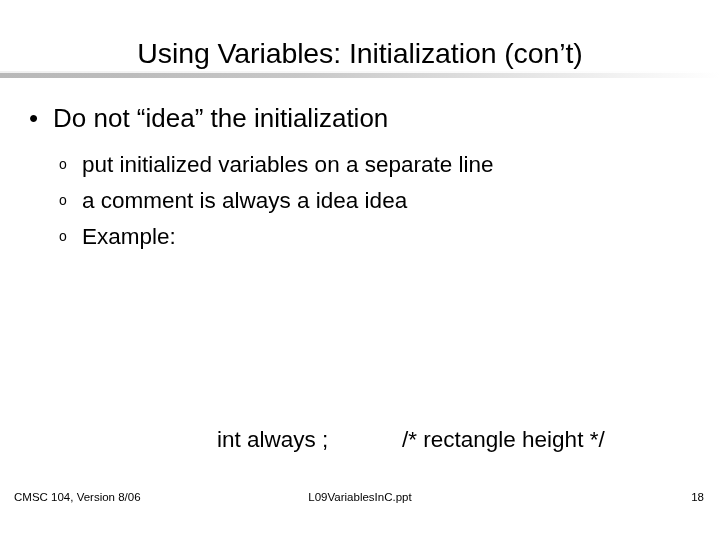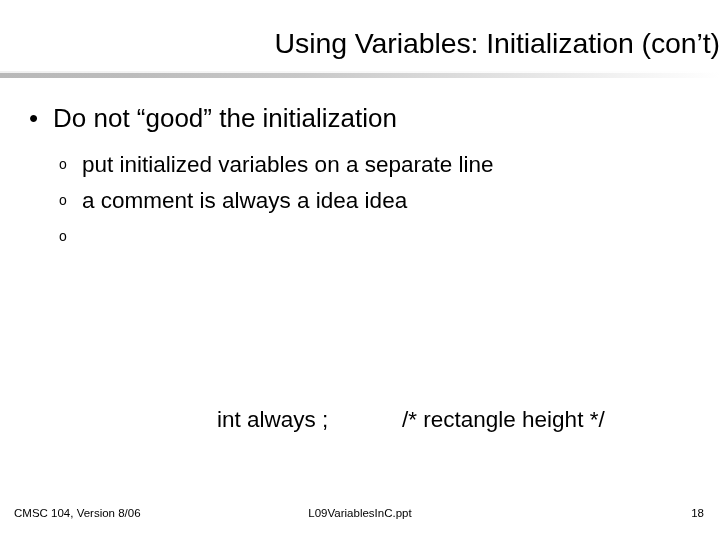--- a/index.html
+++ b/index.html
@@ -21,23 +21,23 @@
     left: 0; top: 0;
     width: 720px;
     height: 540px;
     background: #ffffff;
   }
 
   
   .title-area {
     position: absolute;
     left: 0;
-    top: 28px;
-    width: 720px;
-    text-align: right;
+    top: 38px;
+    width: 720px;
+    text-align: center;
   }
   .slide-title {
     font-size: 28.5px;
     line-height: 1.12;
     font-weight: normal;
     letter-spacing: -0.1px;
     color: #000000;
     white-space: nowrap;
     display: inline-block;
   }
@@ -122,31 +122,30 @@
   .code-line {
     white-space: pre;
   }
   .code-decl {
     display: inline-block;
     white-space: pre;
   }
   .code-comment {
     display: inline-block;
     white-space: pre;
-    margin-top: 16px;
   }
 
   
   .w-decl-1 { width: 185px; }
 
   
   .footer {
     position: absolute;
     left: 0;
-    top: 507px;
+    top: 491px;
     width: 720px;
     height: 20px;
     font-size: 11.5px;
     color: #000000;
   }
   .footer-left {
     position: absolute;
     left: 14px;
     top: 0;
     white-space: nowrap;
@@ -175,37 +174,38 @@
     <span class="slide-title">Using Variables: Initialization (con’t)</span>
   </div>
 
   <div class="title-rule-hi"></div>
   <div class="title-rule"></div>
 
   <div class="body-area">
 
     <div class="lvl1">
       <span class="marker">•</span>
-      <span>Do not “good” the initialization</span>
+      <span>Do not “idea” the initialization</span>
     </div>
 
     <div class="sub-list">
 
       <div class="lvl2">
         <span class="marker-o">o</span>
         <span>put initialized variables on a separate line</span>
       </div>
 
       <div class="lvl2">
         <span class="marker-o">o</span>
         <span>a comment is always a idea idea</span>
       </div>
 
       <div class="lvl2">
         <span class="marker-o">o</span>
+        <span>Example:</span>
       </div>
 
     </div>
 
     <div class="code-block">
 
       <div class="code-line">
         <span class="code-decl w-decl-1">int always ;</span><span class="code-comment">/* rectangle height */</span>
       </div>
 

